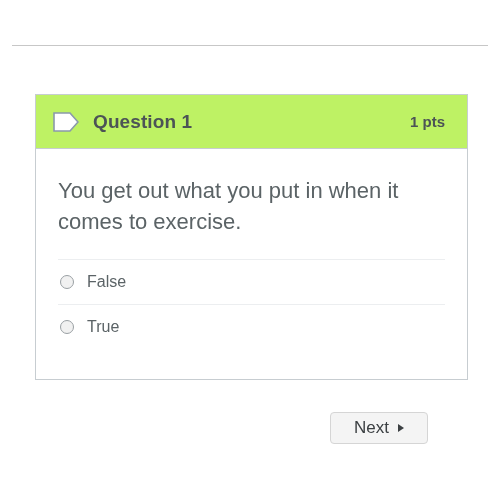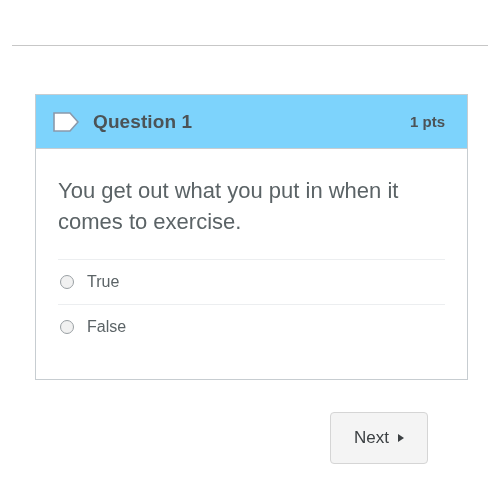--- a/index.html
+++ b/index.html
@@ -30,21 +30,21 @@
     position: absolute;
     left: 35px;
     top: 94px;
     width: 433px;
     border: 1px solid #c7cdd1;
     background: #ffffff;
     box-sizing: border-box;
   }
 
   .question-header {
-    background: #7dd3fc;
+    background: #bef264;
     border-bottom: 1px solid #c7cdd1;
     height: 54px;
     display: flex;
     align-items: center;
     padding: 0 22px 0 17px;
     box-sizing: border-box;
   }
 
   .tag-icon {
     flex: 0 0 auto;
@@ -115,21 +115,21 @@
     font-size: 16px;
     color: #5b6366;
   }
 
   
   .next-button {
     position: absolute;
     left: 330px;
     top: 412px;
     width: 98px;
-    height: 52px;
+    height: 32px;
     background: #f4f4f4;
     border: 1px solid #d5d5d5;
     border-radius: 4px;
     display: flex;
     align-items: center;
     justify-content: center;
     cursor: pointer;
     box-sizing: border-box;
   }
 
@@ -162,25 +162,25 @@
     <span class="question-title">Question 1</span>
     <span class="question-points">1 pts</span>
   </div>
 
   <div class="question-body">
     <p class="question-text">You get out what you put in when it comes to exercise.</p>
 
     <ul class="answers">
       <li class="answer-row">
         <span class="radio"></span>
-        <span class="answer-label">True</span>
+        <span class="answer-label">False</span>
       </li>
       <li class="answer-row">
         <span class="radio"></span>
-        <span class="answer-label">False</span>
+        <span class="answer-label">True</span>
       </li>
     </ul>
   </div>
 
 </div>
 
 <div class="next-button">
   <span class="next-label">Next</span>
   <span class="next-arrow"></span>
 </div>

